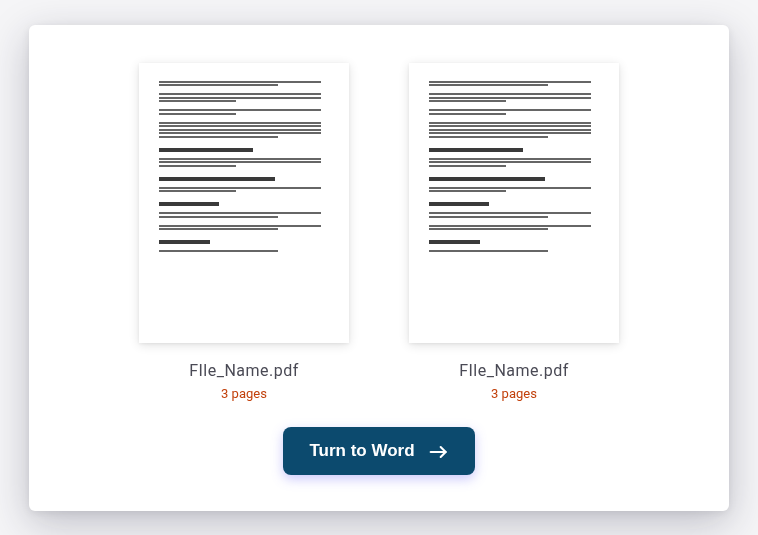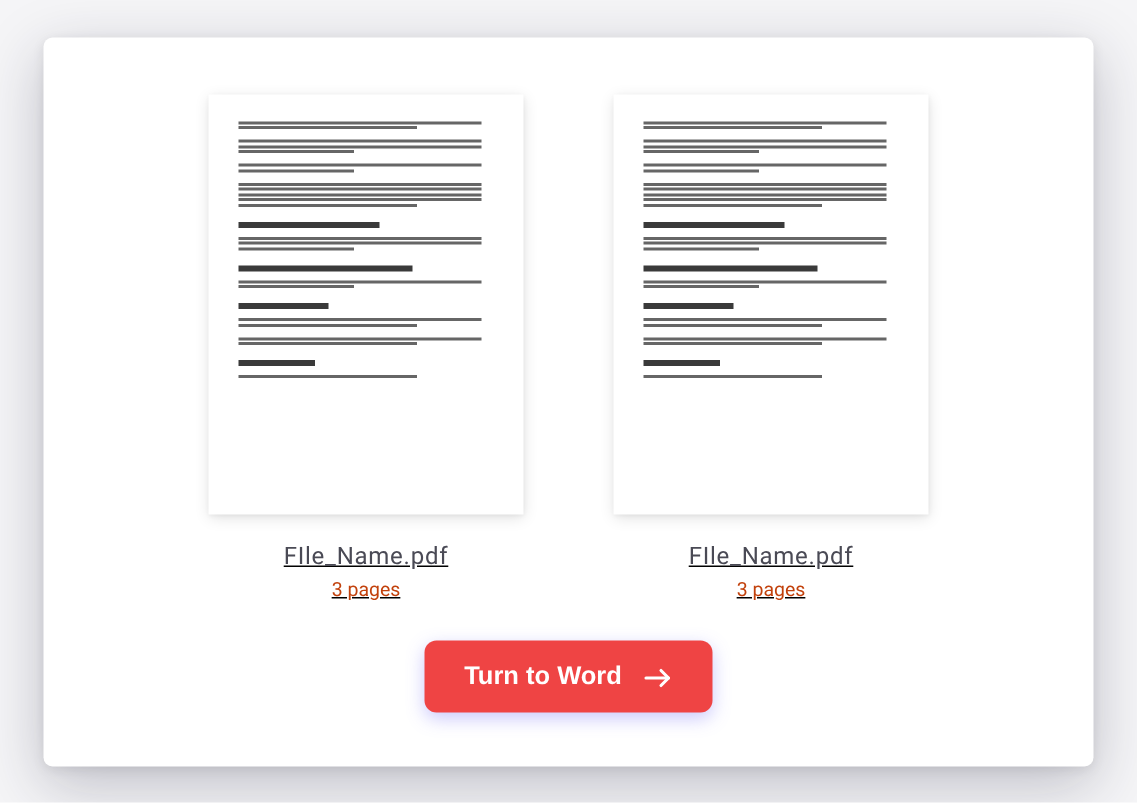--- a/index.html
+++ b/index.html
@@ -20,21 +20,20 @@
     box-shadow: 0 12px 40px rgba(30,30,60,0.25), 0 2px 8px rgba(0,0,0,0.08);
     display: flex;
     flex-direction: column;
     align-items: center;
   }
   .docs-row {
     display: flex;
     gap: 60px;
     justify-content: center;
     margin-bottom: 26px;
-    text-decoration: underline;
   }
   .doc-col {
     display: flex;
     flex-direction: column;
     align-items: center;
   }
   .page-preview {
     width: 210px;
     height: 280px;
     background: #ffffff;
@@ -72,21 +71,21 @@
   }
   .text-line {
     height: 2px;
     background: #666;
     width: 100%;
   }
   .text-line.short { width: 45%; }
   .text-line.med { width: 70%; }
   .text-line.long { width: 95%; }
   .cta-button {
-    background: #ef4444;
+    background: #0c4a6e;
     color: #ffffff;
     border: none;
     border-radius: 8px;
     padding: 14px 26px;
     font-size: 17px;
     font-weight: 600;
     display: inline-flex;
     align-items: center;
     gap: 14px;
     cursor: pointer;

